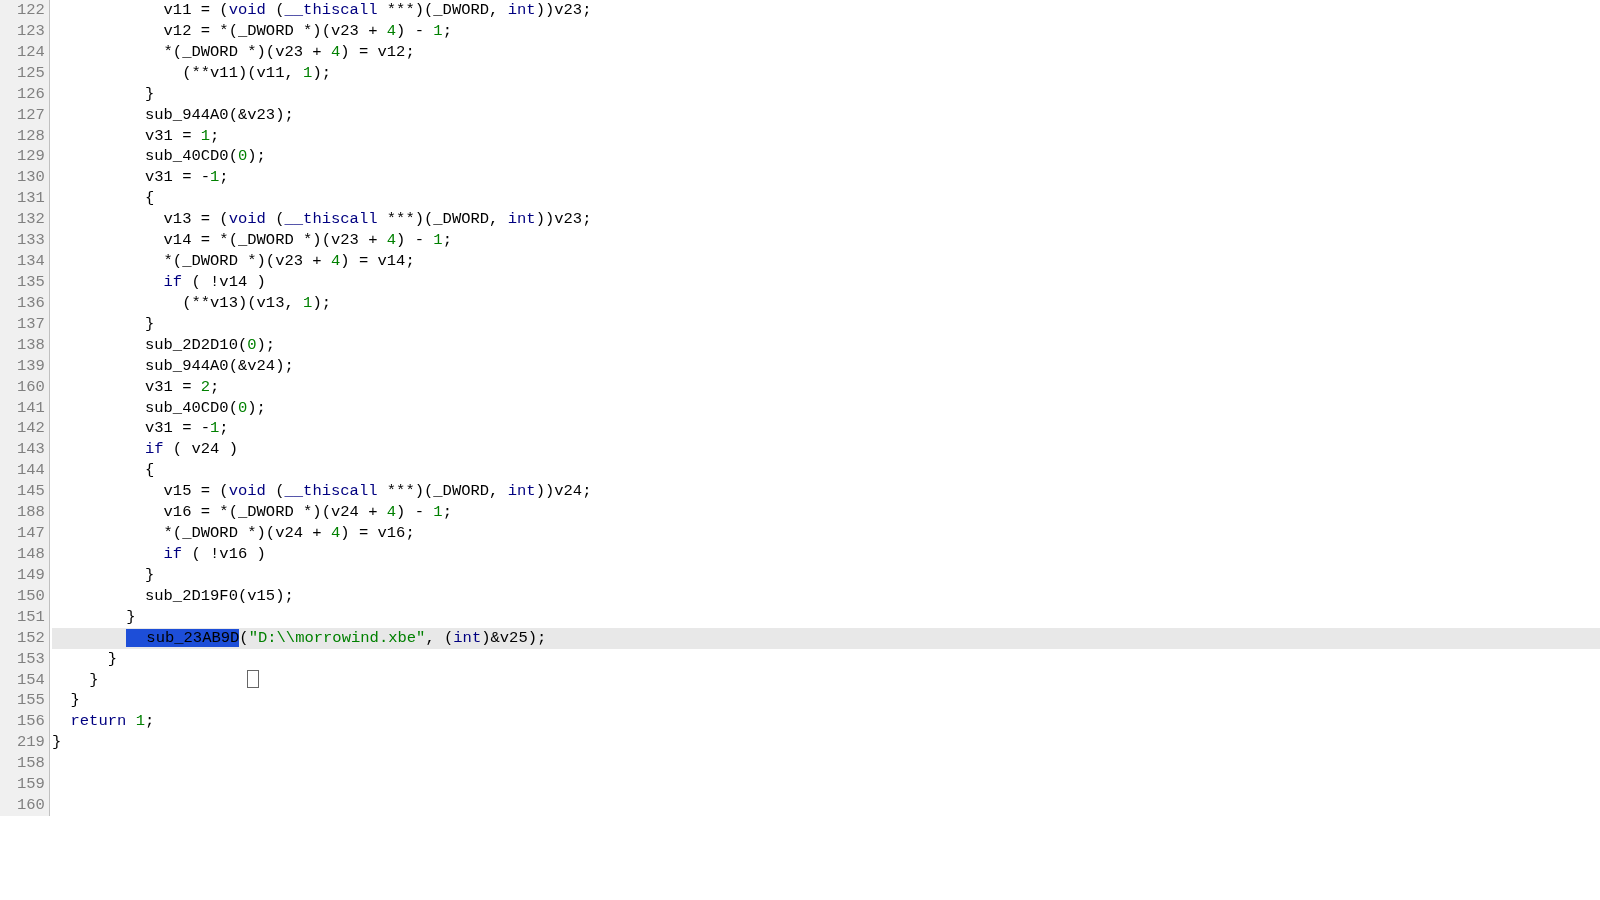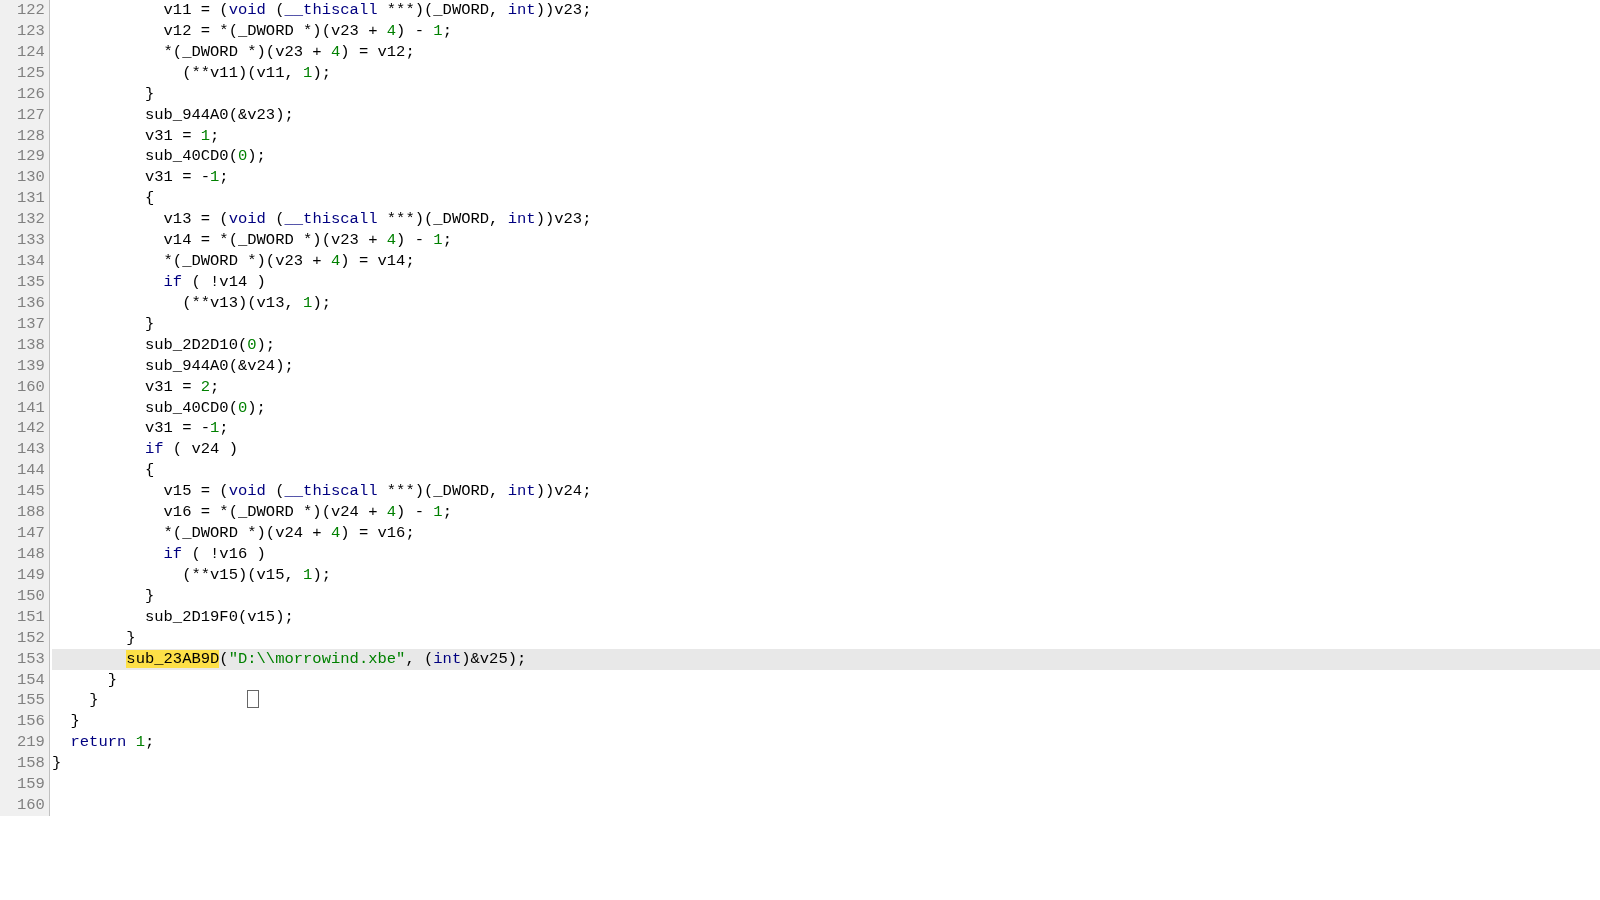--- a/index.html
+++ b/index.html
@@ -35,21 +35,21 @@
   position: relative;
 }
 .line.hl {
   background: #e8e8e8;
 }
 .kw { color: #000080; font-weight: normal; }
 .num { color: #008000; }
 .var { color: #000000; }
 .str { color: #008000; }
 .fn { color: #000000; }
-.sel { background: #fde047; }
+.sel { background: #1d4ed8; padding-left: 20px; }
 .cursor {
   position: absolute;
   width: 12px;
   height: 18px;
   border: 1px solid #666;
   left: 195px;
   top: 0;
   pointer-events: none;
 }
 </style>
@@ -119,21 +119,20 @@
       <div class="line"><span>          </span><span class="fn">sub_944A0</span><span>(&amp;</span><span class="var">v24</span><span>);</span></div>
       <div class="line"><span>          </span><span class="var">v31</span><span> = </span><span class="num">2</span><span>;</span></div>
       <div class="line"><span>          </span><span class="fn">sub_40CD0</span><span>(</span><span class="num">0</span><span>);</span></div>
       <div class="line"><span>          </span><span class="var">v31</span><span> = -</span><span class="num">1</span><span>;</span></div>
       <div class="line"><span>          </span><span class="kw">if</span><span> ( </span><span class="var">v24</span><span> )</span></div>
       <div class="line"><span>          </span><span>{</span></div>
       <div class="line"><span>            </span><span class="var">v15</span><span> = (</span><span class="kw">void</span><span> (</span><span class="kw">__thiscall</span><span> ***)(_DWORD, </span><span class="kw">int</span><span>))</span><span class="var">v24</span><span>;</span></div>
       <div class="line"><span>            </span><span class="var">v16</span><span> = *(_DWORD *)(</span><span class="var">v24</span><span> + </span><span class="num">4</span><span>) - </span><span class="num">1</span><span>;</span></div>
       <div class="line"><span>            </span><span>*(_DWORD *)(</span><span class="var">v24</span><span> + </span><span class="num">4</span><span>) = </span><span class="var">v16</span><span>;</span></div>
       <div class="line"><span>            </span><span class="kw">if</span><span> ( !</span><span class="var">v16</span><span> )</span></div>
-      <div class="line"><span>              </span><span>(**</span><span class="var">v15</span><span>)(</span><span class="var">v15</span><span>, </span><span class="num">1</span><span>);</span></div>
       <div class="line"><span>          </span><span>}</span></div>
       <div class="line"><span>          </span><span class="fn">sub_2D19F0</span><span>(</span><span class="var">v15</span><span>);</span></div>
       <div class="line"><span>        </span><span>}</span></div>
       <div class="line hl"><span>        </span><span class="sel">sub_23AB9D</span><span>(</span><span class="str">"D:\\morrowind.xbe"</span><span>, (</span><span class="kw">int</span><span>)&amp;</span><span class="var">v25</span><span>);</span></div>
       <div class="line"><span>      </span><span>}</span></div>
       <div class="line"><span>    </span><span>}</span><span class="cursor"></span></div>
       <div class="line"><span>  </span><span>}</span></div>
       <div class="line"><span>  </span><span class="kw">return</span><span> </span><span class="num">1</span><span>;</span></div>
       <div class="line"><span></span><span>}</span></div>
     </div>

